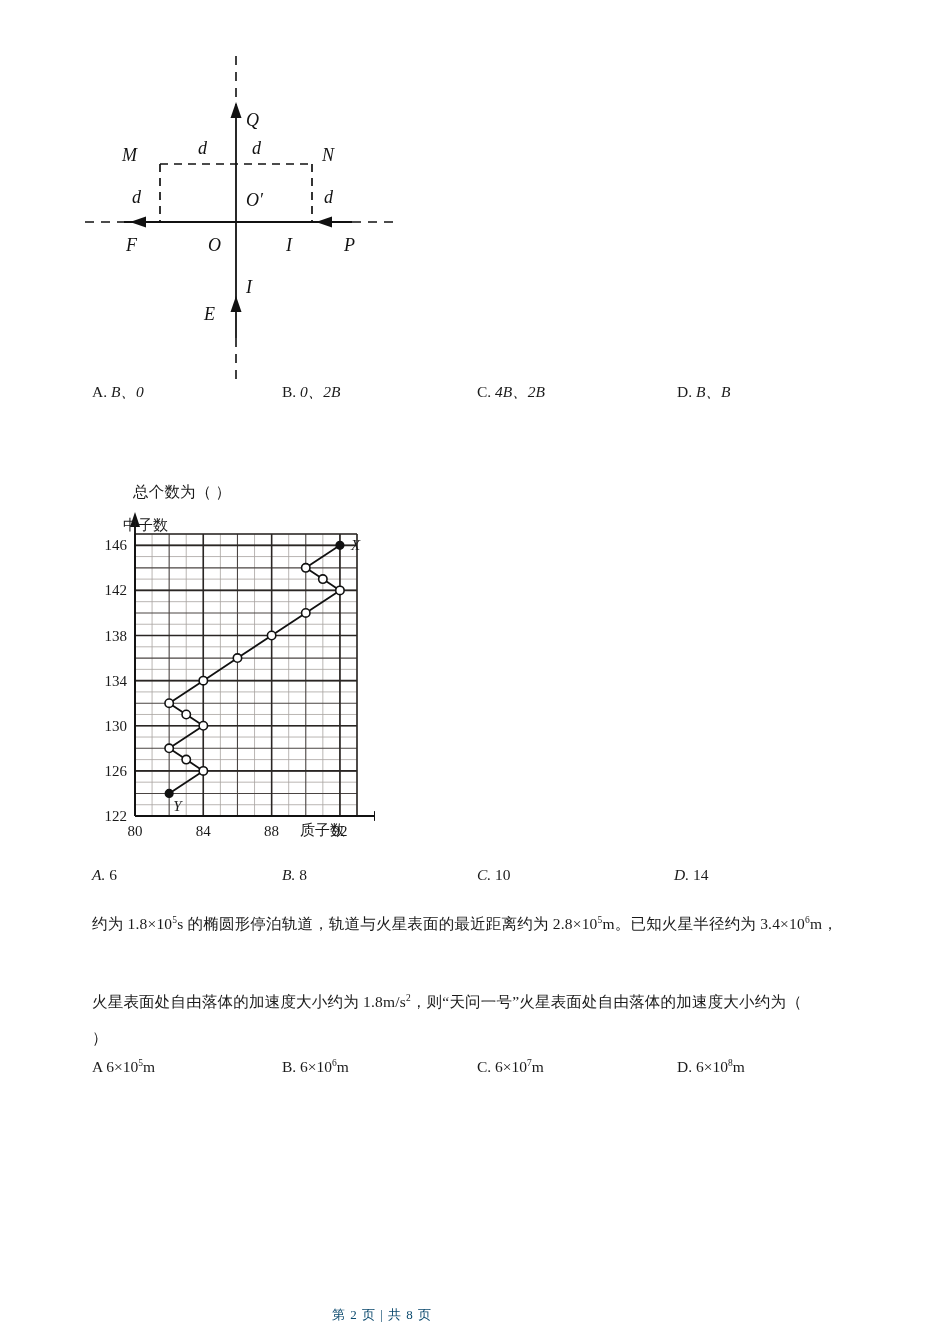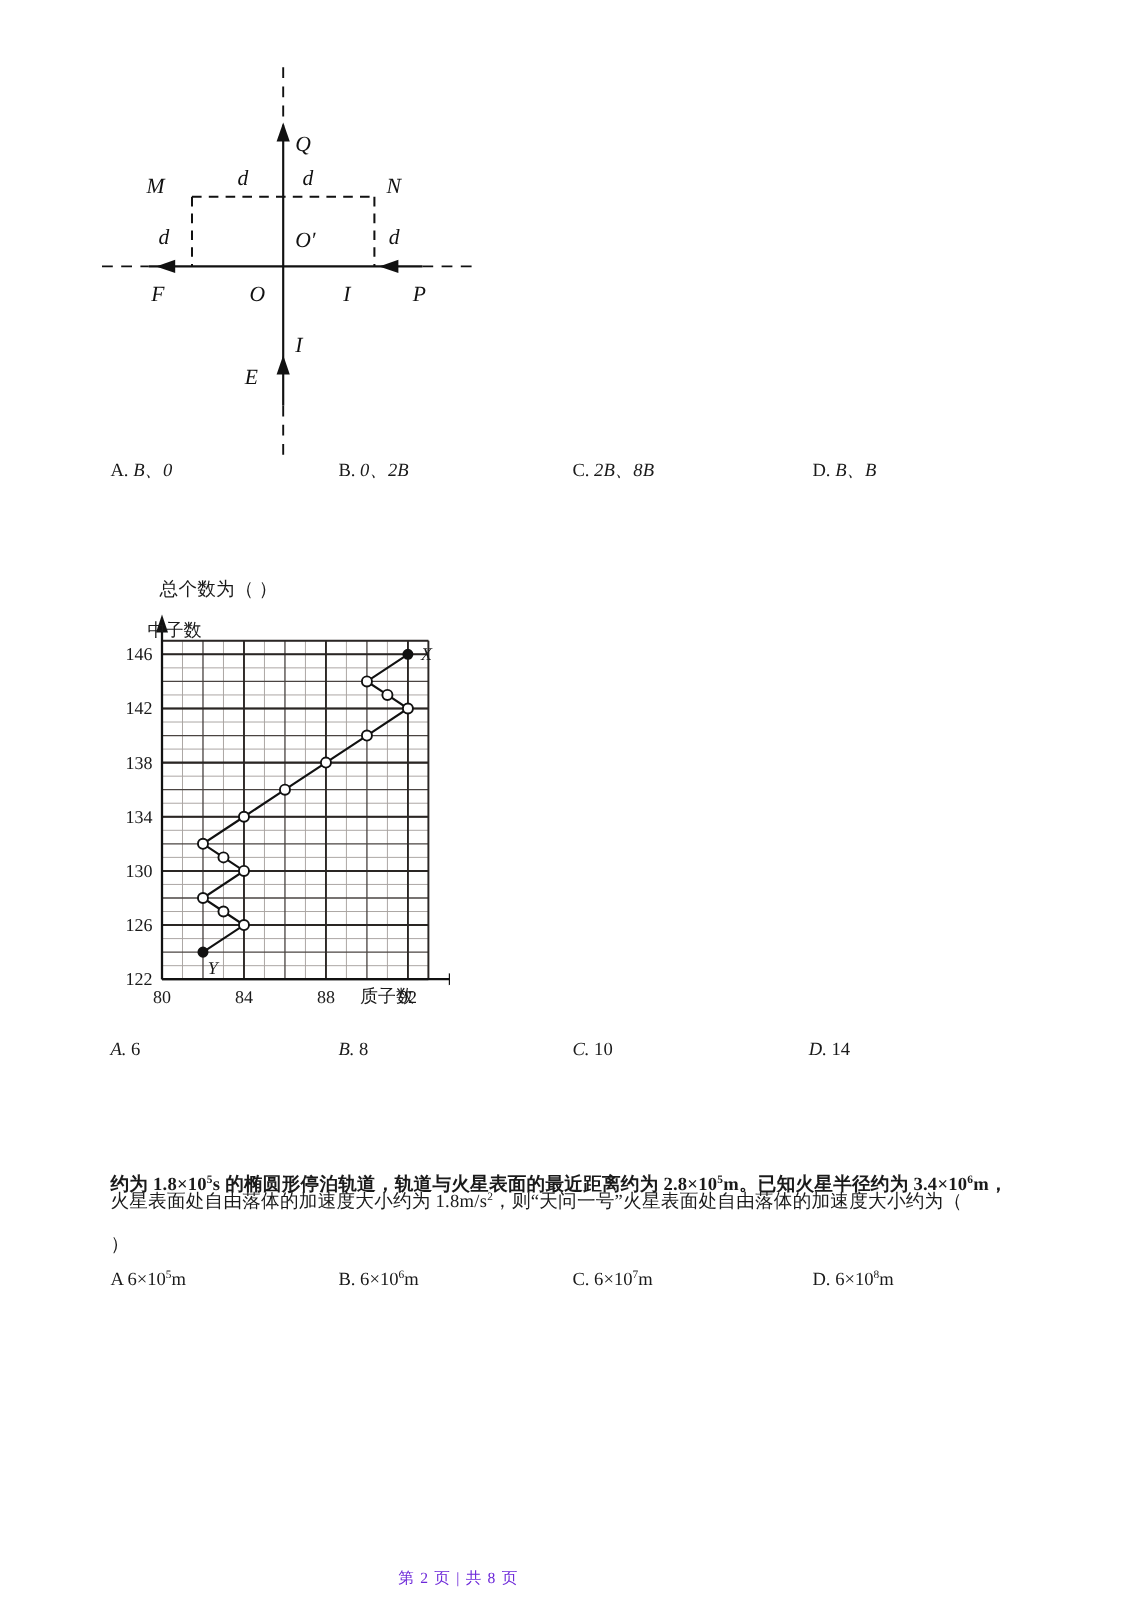--- a/index.html
+++ b/index.html
@@ -89,21 +89,21 @@
   }
 
   
   #page-footer {
     position: absolute;
     left: 0;
     top: 1306px;
     width: 764px;
     text-align: center;
     font-size: 13px;
-    color: #6d28d9;
+    color: #0c4a6e;
     letter-spacing: 1px;
   }
 </style>
 </head>
 <body>
 
 <div class="page">
 
   <div id="fig-current-loop">
     <svg width="400" height="340" viewBox="0 0 400 340" xmlns="http://www.w3.org/2000/svg">
@@ -151,21 +151,21 @@
     <span style="left:0px;">
       <span>A.</span>
       <span class="ital">B、0</span>
     </span>
     <span style="left:190px;">
       <span>B.</span>
       <span class="ital">0、2B</span>
     </span>
     <span style="left:385px;">
       <span>C.</span>
-      <span class="ital">2B、8B</span>
+      <span class="ital">4B、2B</span>
     </span>
     <span style="left:585px;">
       <span>D.</span>
       <span class="ital">B、B</span>
     </span>
   </div>
 
   <div class="qtext" style="left:92px; top:474px;margin-left:41px;">总个数为（     ）</div>
 
   <div id="fig-decay-chart">
@@ -288,21 +288,21 @@
       <span class="ital">C.</span>
       <span>10</span>
     </span>
     <span style="left:582px;">
       <span class="ital">D.</span>
       <span>14</span>
     </span>
   </div>
 
 
-  <div class="qtext" style="left:92px; top:970px;font-weight:bold;">
+  <div class="qtext" style="left:92px; top:906px;">
     <span>约为 1.8×10</span><sup class="exp">5</sup><span>s 的椭圆形停泊轨道，轨道与火星表面的最近距离约为 2.8×10</span><sup class="exp">5</sup><span>m。已知火星半径约为 3.4×10</span><sup class="exp">6</sup><span>m，</span>
   </div>
 
   <div class="qtext" style="left:92px; top:984px;">
     <span>火星表面处自由落体的加速度大小约为 1.8m/s</span><sup class="exp">2</sup><span>，则“天问一号”火星表面处自由落体的加速度大小约为（</span>
   </div>
 
   <div class="qtext" style="left:92px; top:1020px;">）</div>
 
   <div class="optrow" style="top:1058px;">

